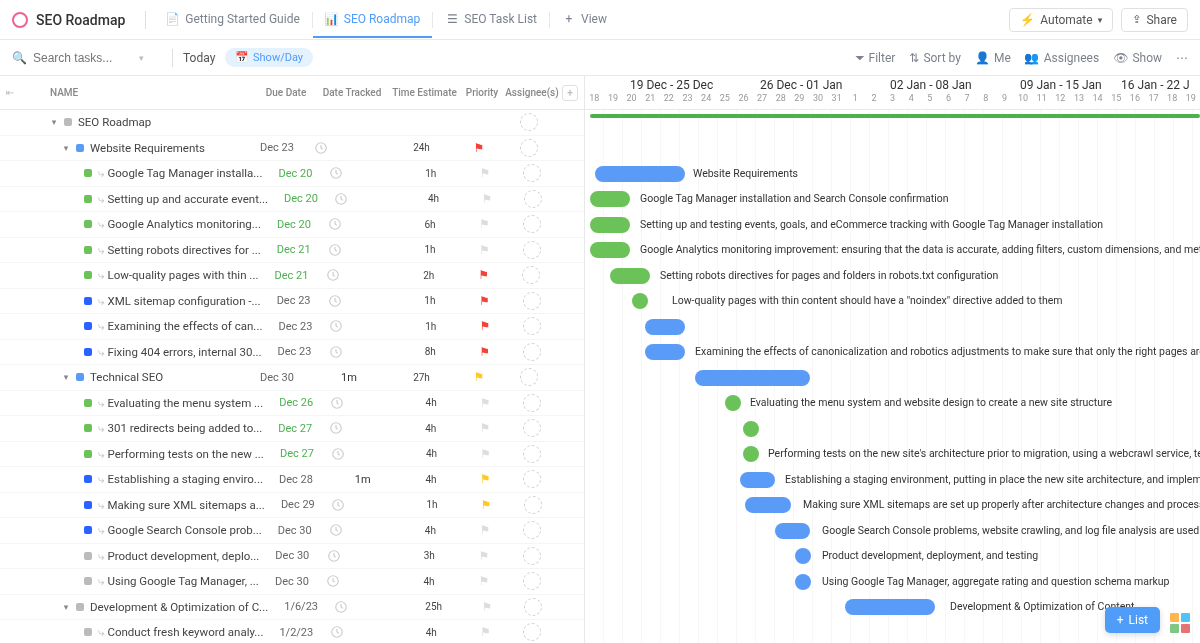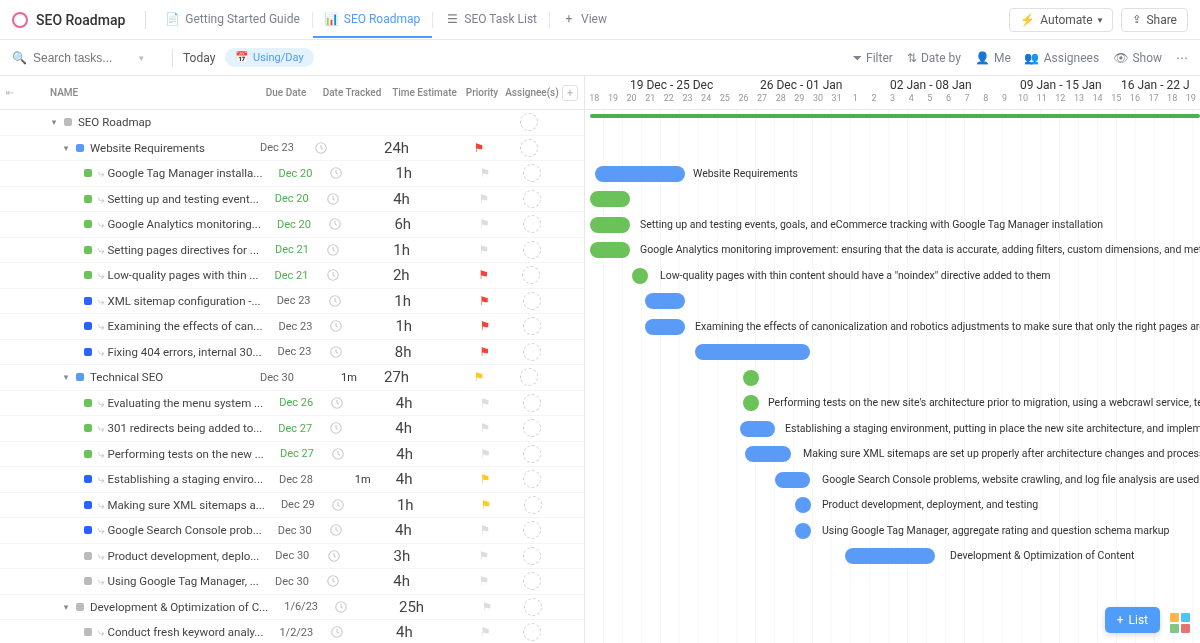--- a/index.html
+++ b/index.html
@@ -37,21 +37,21 @@
 .status-dot { width: 8px; height: 8px; border-radius: 2px; margin: 0 6px 0 4px; flex-shrink: 0; }
 .task-name { flex: 1; white-space: nowrap; overflow: hidden; text-overflow: ellipsis; padding-right: 8px; }
 .col-indent-0 { padding-left: 48px; }
 .col-indent-1 { padding-left: 60px; }
 .col-indent-2 { padding-left: 80px; }
 .due-date { width: 62px; text-align: left; padding-left: 8px; font-size: 11px; }
 .due-date.green { color: #4caf50; }
 .due-date.grey { color: #666; }
 .tracked { width: 70px; text-align: center; color: #333; font-size: 11px; }
 .tracked-empty { width: 70px; text-align: center; color: #ddd; }
-.est { width: 75px; font-size: 15px; color: #444; }
+.est { width: 75px; text-align: center; font-size: 10px; color: #444; }
 .prio { width: 40px; text-align: center; }
 .flag { font-size: 12px; }
 .assign { width: 60px; text-align: center; }
 .assign-circle { width: 18px; height: 18px; border: 1px dashed #ccc; border-radius: 50%; margin: 0 auto; }
 .add-sub { width: 25px; }
 .right-panel { flex: 1; display: flex; flex-direction: column; overflow: hidden; position: relative; }
 .timeline-header { height: 34px; border-bottom: 1px solid #e8e8e8; position: relative; }
 .week-label { position: absolute; top: 2px; }
 .day-labels { display: flex; height: 17px; position: absolute; top: 17px; left: 0; right: 0; }
 .day-cell { width: 19px; text-align: center; font-size: 9px; color: #999; }
@@ -118,30 +118,30 @@
 <div class="toolbar">
   <div class="search-box">
     <span>🔍</span>
     <input class="search-input" placeholder="Search tasks..." style="">
     <span style="font-size:9px;color:#bbb;">▾</span>
   </div>
   <div style="width:1px;height:18px;background:#e0e0e0;"></div>
   <div class="today-btn">Today</div>
   <div class="week-pill">
     <span>📅</span>
-    <span>Using/Day</span>
+    <span>Show/Day</span>
   </div>
   <div class="toolbar-right">
     <div class="tool-item">
         <span>⏷</span>
         <span>Filter</span>
       </div>
     <div class="tool-item">
         <span>⇅</span>
-        <span>Date by</span>
+        <span>Sort by</span>
       </div>
     <div class="tool-item">
         <span>👤</span>
         <span>Me</span>
       </div>
     <div class="tool-item">
         <span>👥</span>
         <span>Assignees</span>
       </div>
     <div class="tool-item">
@@ -219,21 +219,21 @@
     <div class="prio"><span class="flag" style="color:#ddd;">⚑</span></div>
     <div class="assign">
             <div class="assign-circle"></div>
           </div>
     <div class="add-sub"></div>
   </div>
         <div class="task-row">
     <div style="display:flex;align-items:center;flex:1;" class="col-indent-2">
             <span class="status-dot" style="background:#6ac259"></span>
             <span style="opacity:0.35;margin-right:3px;">⤷</span>
-            <span class="task-name">Setting up and testing event...</span>
+            <span class="task-name">Setting up and accurate event...</span>
           </div>
     <div class="due-date green">Dec 20</div>
     <div class="tracked-empty">
             <svg width="14" height="14" viewBox="0 0 24 24" fill="none" stroke="#ccc" stroke-width="2">
               <circle cx="12" cy="12" r="9"></circle>
               <path d="M12 7v5l3 2"></path>
             </svg>
           </div>
     <div class="est">4h</div>
     <div class="prio"><span class="flag" style="color:#ddd;">⚑</span></div>
@@ -259,21 +259,21 @@
     <div class="prio"><span class="flag" style="color:#ddd;">⚑</span></div>
     <div class="assign">
             <div class="assign-circle"></div>
           </div>
     <div class="add-sub"></div>
   </div>
         <div class="task-row">
     <div style="display:flex;align-items:center;flex:1;" class="col-indent-2">
             <span class="status-dot" style="background:#6ac259"></span>
             <span style="opacity:0.35;margin-right:3px;">⤷</span>
-            <span class="task-name">Setting pages directives for ...</span>
+            <span class="task-name">Setting robots directives for ...</span>
           </div>
     <div class="due-date green">Dec 21</div>
     <div class="tracked-empty">
             <svg width="14" height="14" viewBox="0 0 24 24" fill="none" stroke="#ccc" stroke-width="2">
               <circle cx="12" cy="12" r="9"></circle>
               <path d="M12 7v5l3 2"></path>
             </svg>
           </div>
     <div class="est">1h</div>
     <div class="prio"><span class="flag" style="color:#ddd;">⚑</span></div>
@@ -659,43 +659,52 @@
           <div class="gantt-row">
             <div class="gantt-top-bar"></div>
           </div>
           <div class="gantt-row"></div>
           <div class="gantt-row">
             <div class="gantt-bar blue" style="left: 10px; width: 90px;"></div>
             <div class="gantt-label" style="left: 108px;">Website Requirements</div>
           </div>
           <div class="gantt-row">
             <div class="gantt-bar green" style="left: 5px; width: 40px;"></div>
+            <div class="gantt-label" style="left: 55px;">Google Tag Manager installation and Search Console confirmation</div>
           </div>
           <div class="gantt-row">
             <div class="gantt-bar green" style="left: 5px; width: 40px;"></div>
             <div class="gantt-label" style="left: 55px;">Setting up and testing events, goals, and eCommerce tracking with Google Tag Manager installation</div>
           </div>
           <div class="gantt-row">
             <div class="gantt-bar green" style="left: 5px; width: 40px;"></div>
             <div class="gantt-label" style="left: 55px;">Google Analytics monitoring improvement: ensuring that the data is accurate, adding filters, custom dimensions, and metrics</div>
           </div>
           <div class="gantt-row">
+            <div class="gantt-bar green" style="left: 25px; width: 40px;"></div>
+            <div class="gantt-label" style="left: 75px;">Setting robots directives for pages and folders in robots.txt configuration</div>
+          </div>
+          <div class="gantt-row">
             <div class="gantt-circle green" style="left: 47px;"></div>
-            <div class="gantt-label" style="left: 75px;">Low-quality pages with thin content should have a "noindex" directive added to them</div>
+            <div class="gantt-label" style="left: 87px;">Low-quality pages with thin content should have a "noindex" directive added to them</div>
           </div>
           <div class="gantt-row">
             <div class="gantt-bar blue" style="left: 60px; width: 40px;"></div>
           </div>
           <div class="gantt-row">
             <div class="gantt-bar blue" style="left: 60px; width: 40px;"></div>
             <div class="gantt-label" style="left: 110px;">Examining the effects of canonicalization and robotics adjustments to make sure that only the right pages are indexed</div>
           </div>
           <div class="gantt-row">
             <div class="gantt-label inside" style="left: 122px;">Technical SEO</div>
             <div class="gantt-bar blue" style="left: 110px; width: 115px;"></div>
+          </div>
+          <div class="gantt-row">
+            <div class="gantt-circle green" style="left: 140px;"></div>
+            <div class="gantt-label" style="left: 165px;">Evaluating the menu system and website design to create a new site structure</div>
           </div>
           <div class="gantt-row">
             <div class="gantt-circle green" style="left: 158px;"></div>
           </div>
           <div class="gantt-row">
             <div class="gantt-circle green" style="left: 158px;"></div>
             <div class="gantt-label" style="left: 183px;">Performing tests on the new site's architecture prior to migration, using a webcrawl service, testing inter</div>
           </div>
           <div class="gantt-row">
             <div class="gantt-bar blue" style="left: 155px; width: 35px;"></div>

